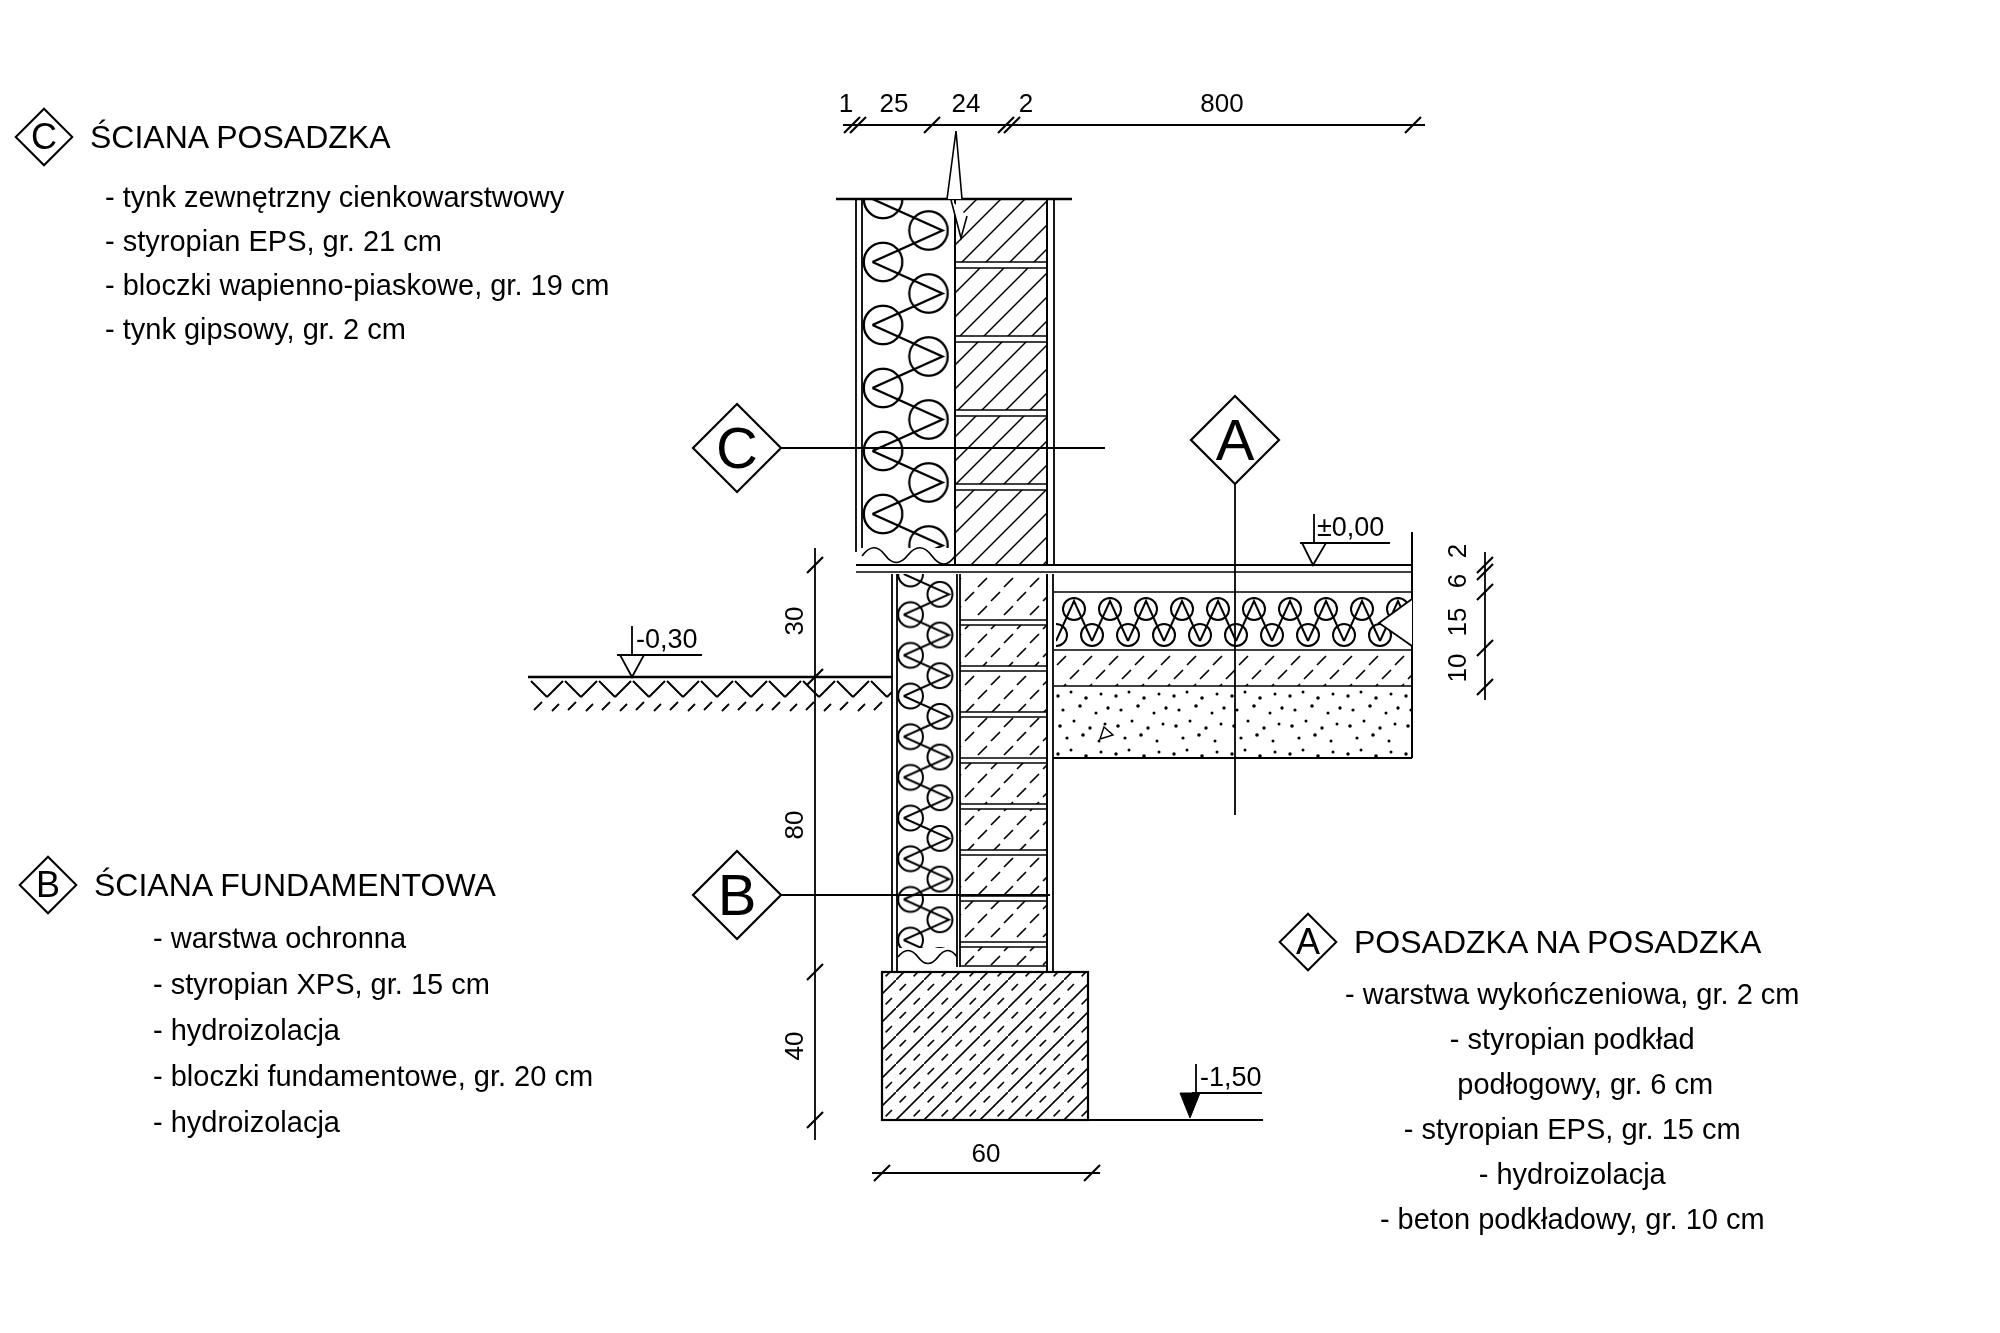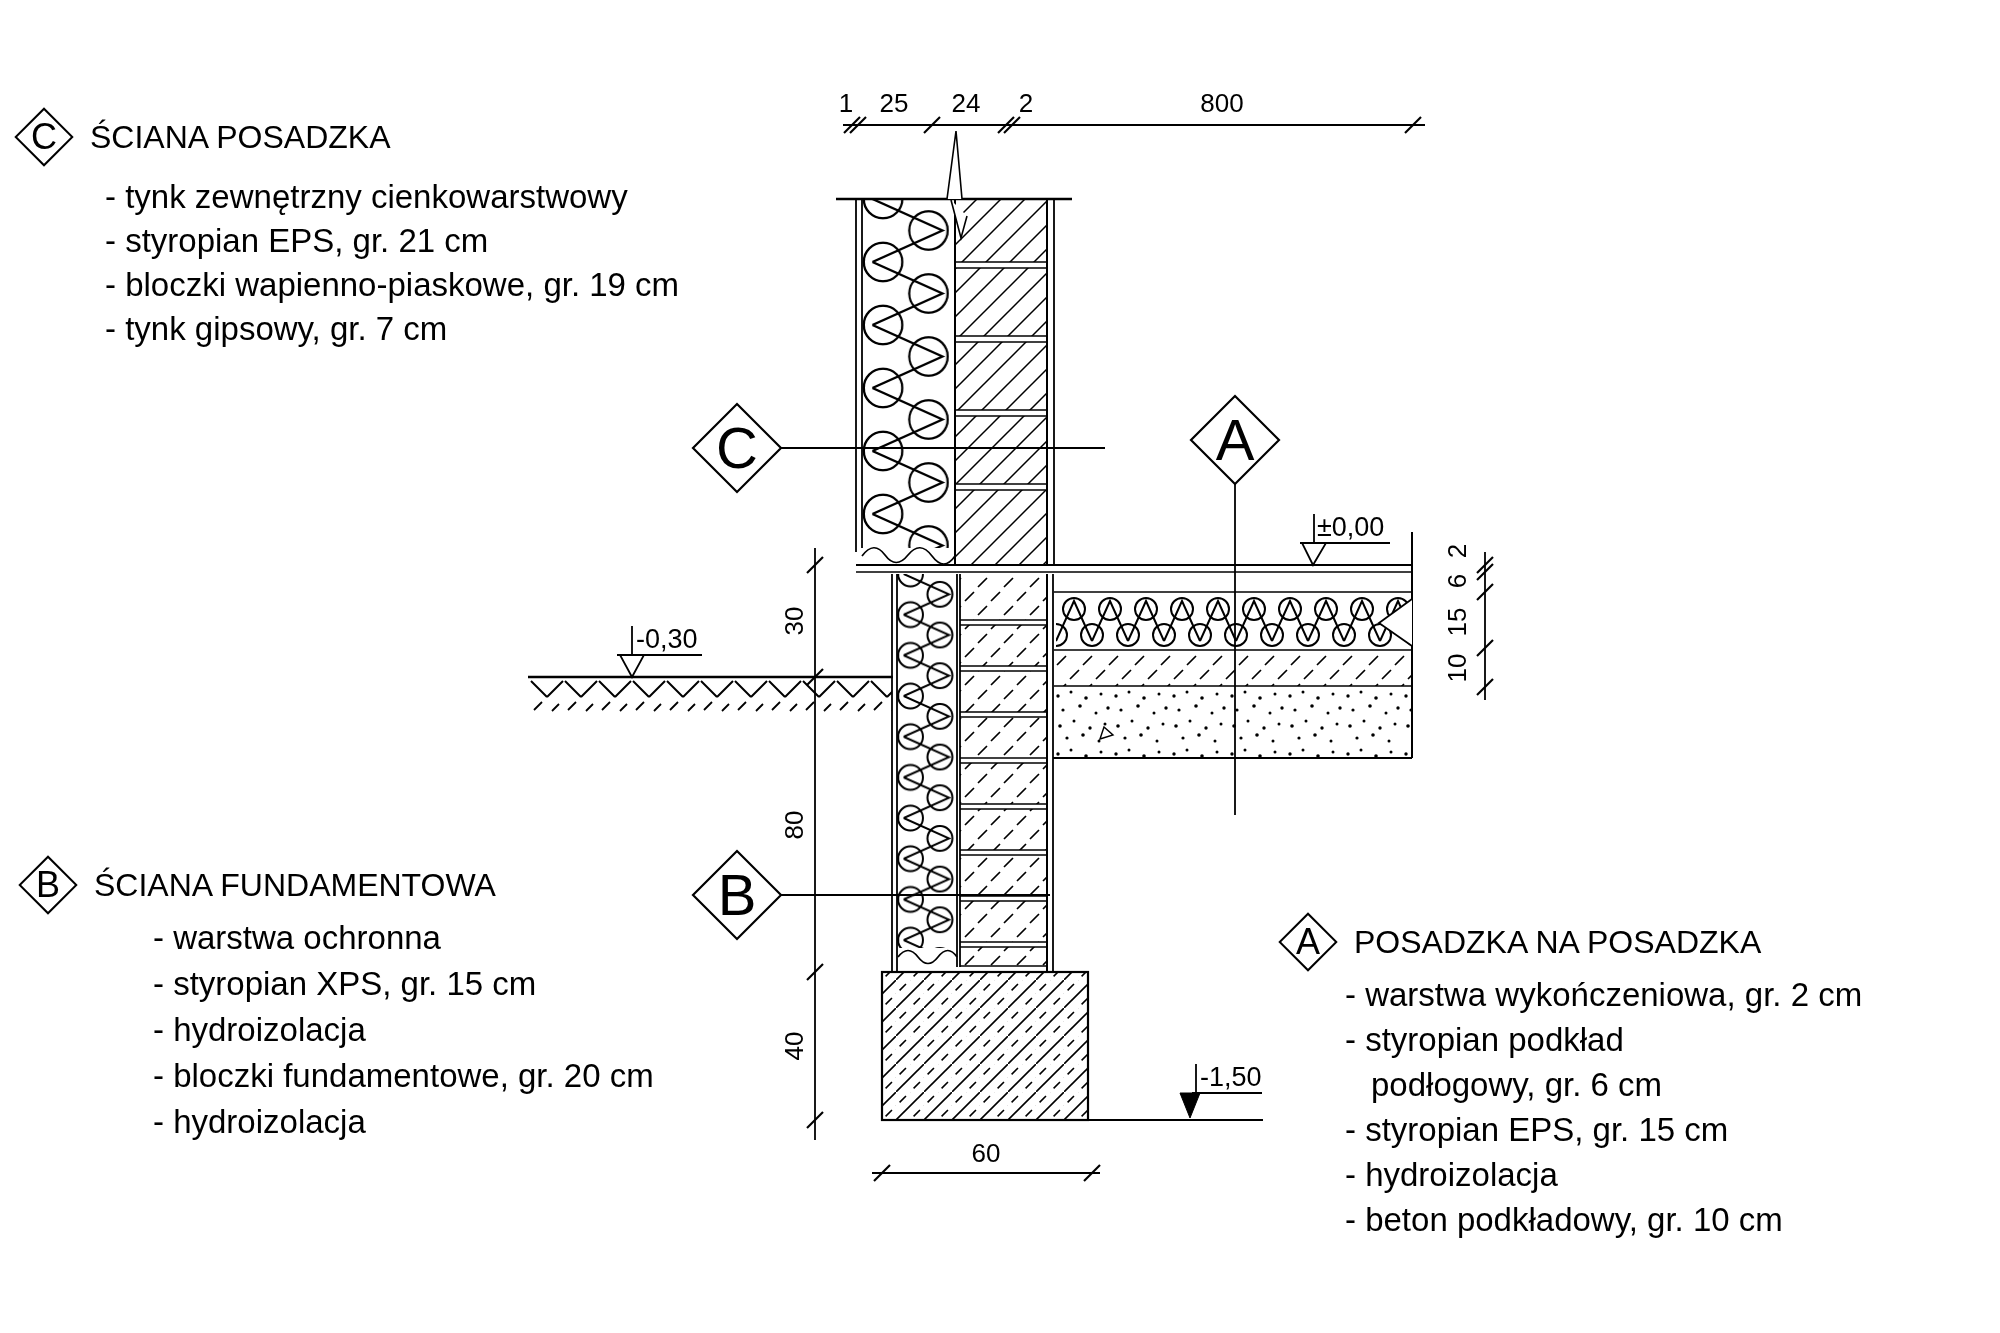--- a/index.html
+++ b/index.html
@@ -10,26 +10,26 @@
   .dimtxt{font-size:26px;}
   .elevtxt{font-size:27px;}
   .mkrtxt{font-size:58px;}
 
   .block{position:absolute;}
   .block-head{display:flex;align-items:center;}
   .dmd{width:38px;height:38px;border:2.5px solid #000;transform:rotate(45deg);
        display:flex;align-items:center;justify-content:center;flex:none;background:#fff;margin:9px;}
   .dmd span{transform:rotate(-45deg);font-size:36px;line-height:1;}
   .block-title{font-size:32px;font-weight:400;margin:0 0 0 16px;white-space:nowrap;}
-  .items{font-size:33px;line-height:44px;white-space:nowrap;}
+  .items{font-size:29px;line-height:44px;white-space:nowrap;}
   .items div{height:44px;}
   #block-c .items{margin-top:8px;padding-left:91px;}
   #block-b .items{margin-top:0;padding-left:87px;line-height:46px;}
   #block-b .items div{height:46px;margin-left:48px;}
-  #block-a .items{margin-top:0;padding-left:67px;line-height:45px;}
+  #block-a .items{margin-top:0;padding-left:67px;line-height:45px;text-align:center;}
   #block-a .items div{height:45px;}
   #block-a .items div.cont{padding-left:26px;}
   #block-c{left:14px;top:107px;}
   #block-b{left:18px;top:855px;}
   #block-a{left:1278px;top:912px;}
 </style>
 </head>
 <body>
 
 <div class="page">
@@ -293,21 +293,21 @@
     <div class="block-head">
       <div class="dmd">
           <span>C</span>
         </div>
       <h2 class="block-title">ŚCIANA POSADZKA</h2>
     </div>
     <div class="items">
       <div>- tynk zewnętrzny cienkowarstwowy</div>
       <div>- styropian EPS, gr. 21 cm</div>
       <div>- bloczki wapienno-piaskowe, gr. 19 cm</div>
-      <div>- tynk gipsowy, gr. 7 cm</div>
+      <div>- tynk gipsowy, gr. 2 cm</div>
     </div>
   </div>
 
   <div class="block" id="block-b">
     <div class="block-head">
       <div class="dmd">
           <span>B</span>
         </div>
       <h2 class="block-title">ŚCIANA FUNDAMENTOWA</h2>
     </div>

